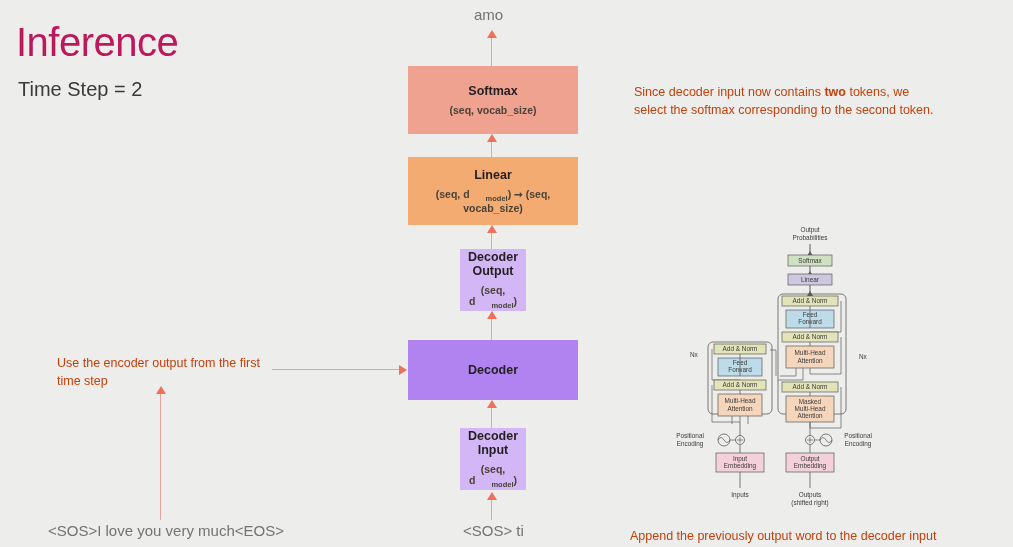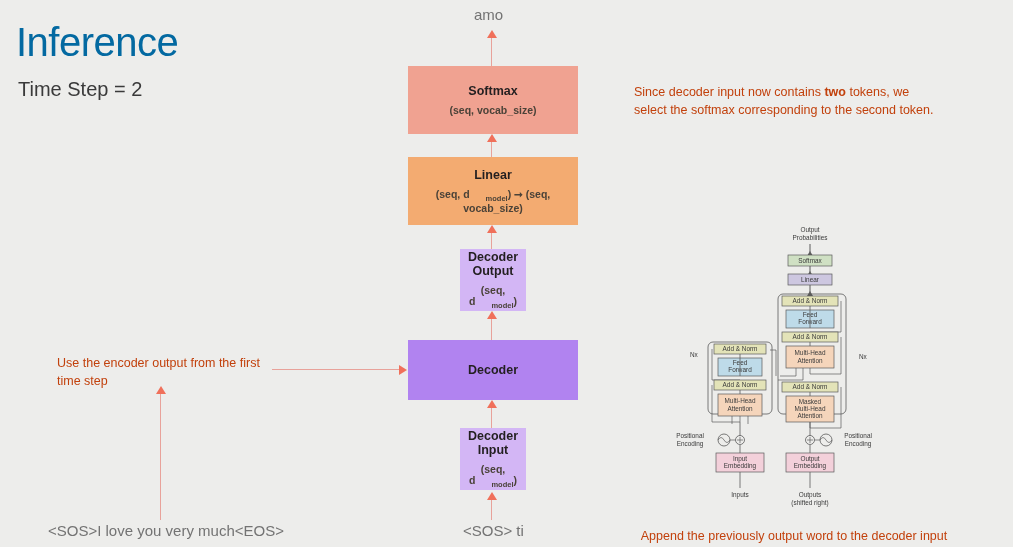--- a/index.html
+++ b/index.html
@@ -18,21 +18,21 @@
   }
 
   
   #title {
     position: absolute;
     left: 16px;
     top: 22px;
     font-size: 40px;
     font-weight: 400;
     letter-spacing: -0.5px;
-    color: #0369a1;
+    color: #be185d;
     line-height: 1;
   }
   #subtitle {
     position: absolute;
     left: 18px;
     top: 78px;
     font-size: 20px;
     font-weight: 400;
     color: #3a3a3a;
   }
@@ -111,21 +111,21 @@
   #label-src-seq { left: 48px; top: 522px; font-size: 15px; }
 
   .note {
     position: absolute;
     font-size: 12.5px;
     line-height: 1.45;
     color: #c2410c;
   }
   #note-softmax { left: 634px; top: 83px; width: 300px; }
   #note-encoder { left: 57px; top: 354px; width: 215px; }
-  #note-append  { left: 604px; top: 527px; width: 380px; font-size: 12.5px; text-align: center; }
+  #note-append  { left: 630px; top: 527px; width: 380px; font-size: 12.5px; }
 
   
   #arch {
     position: absolute;
     left: 660px;
     top: 222px;
     width: 230px;
     height: 290px;
   }
   #arch svg { display: block; }

